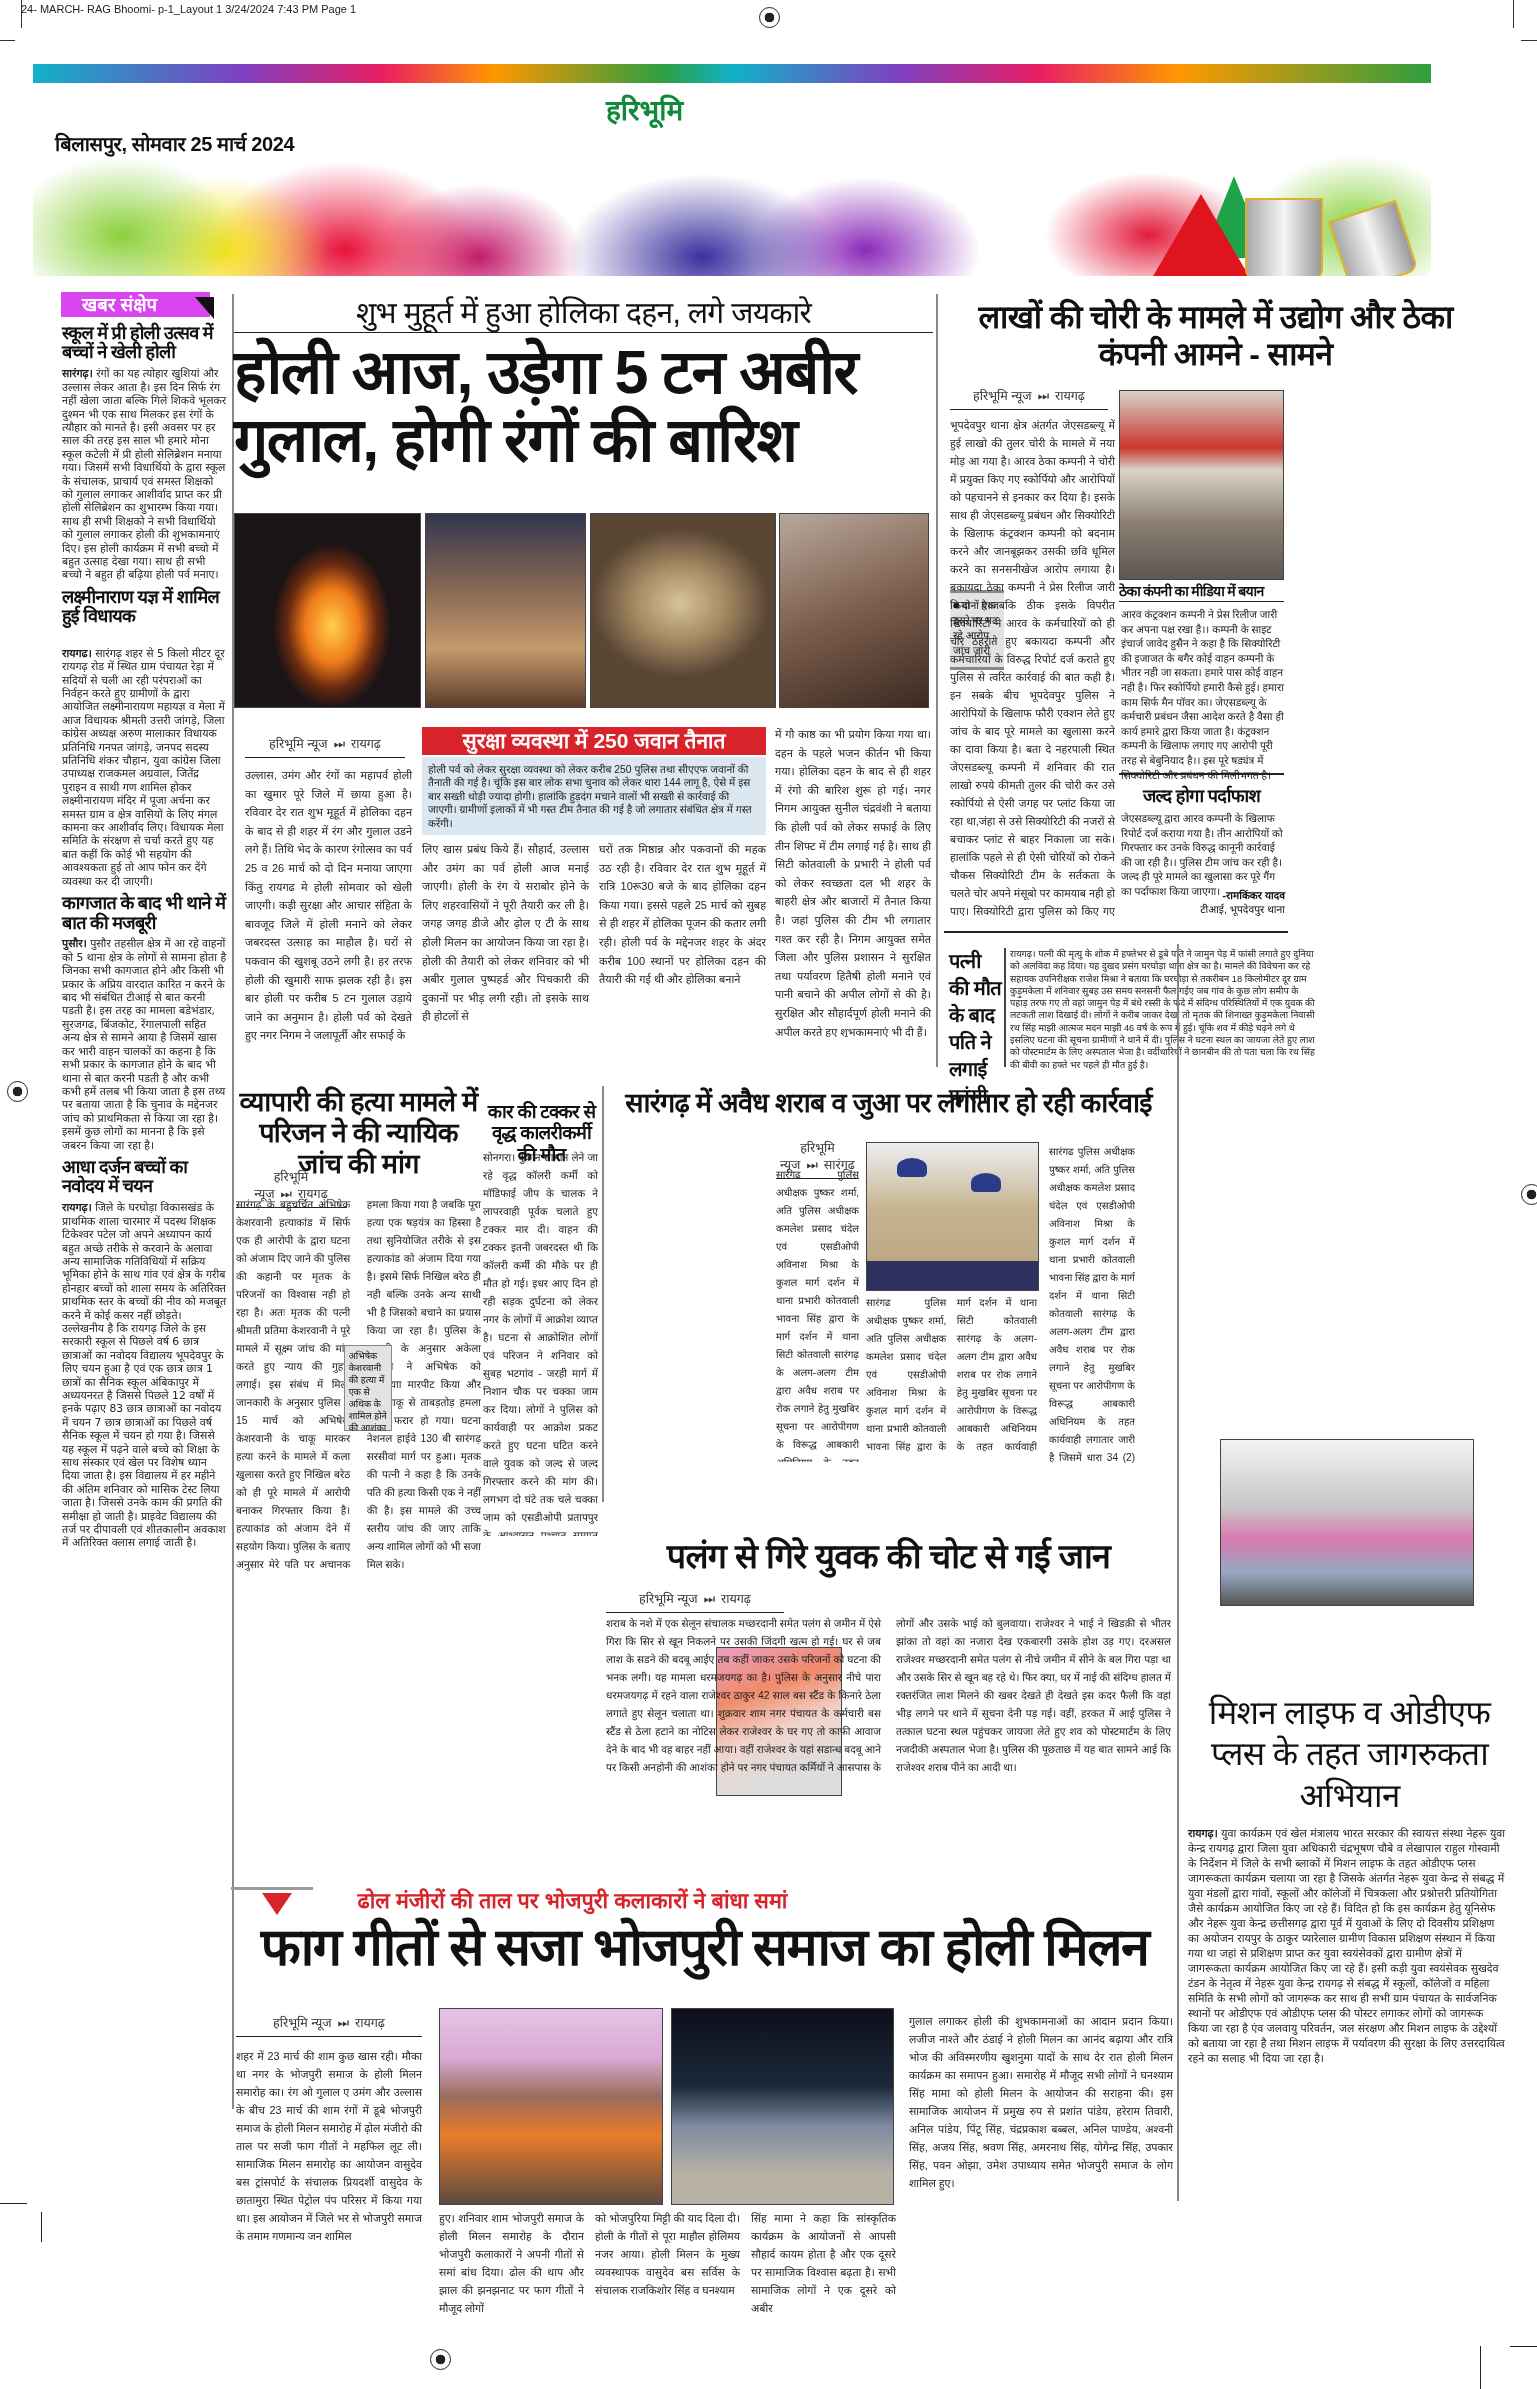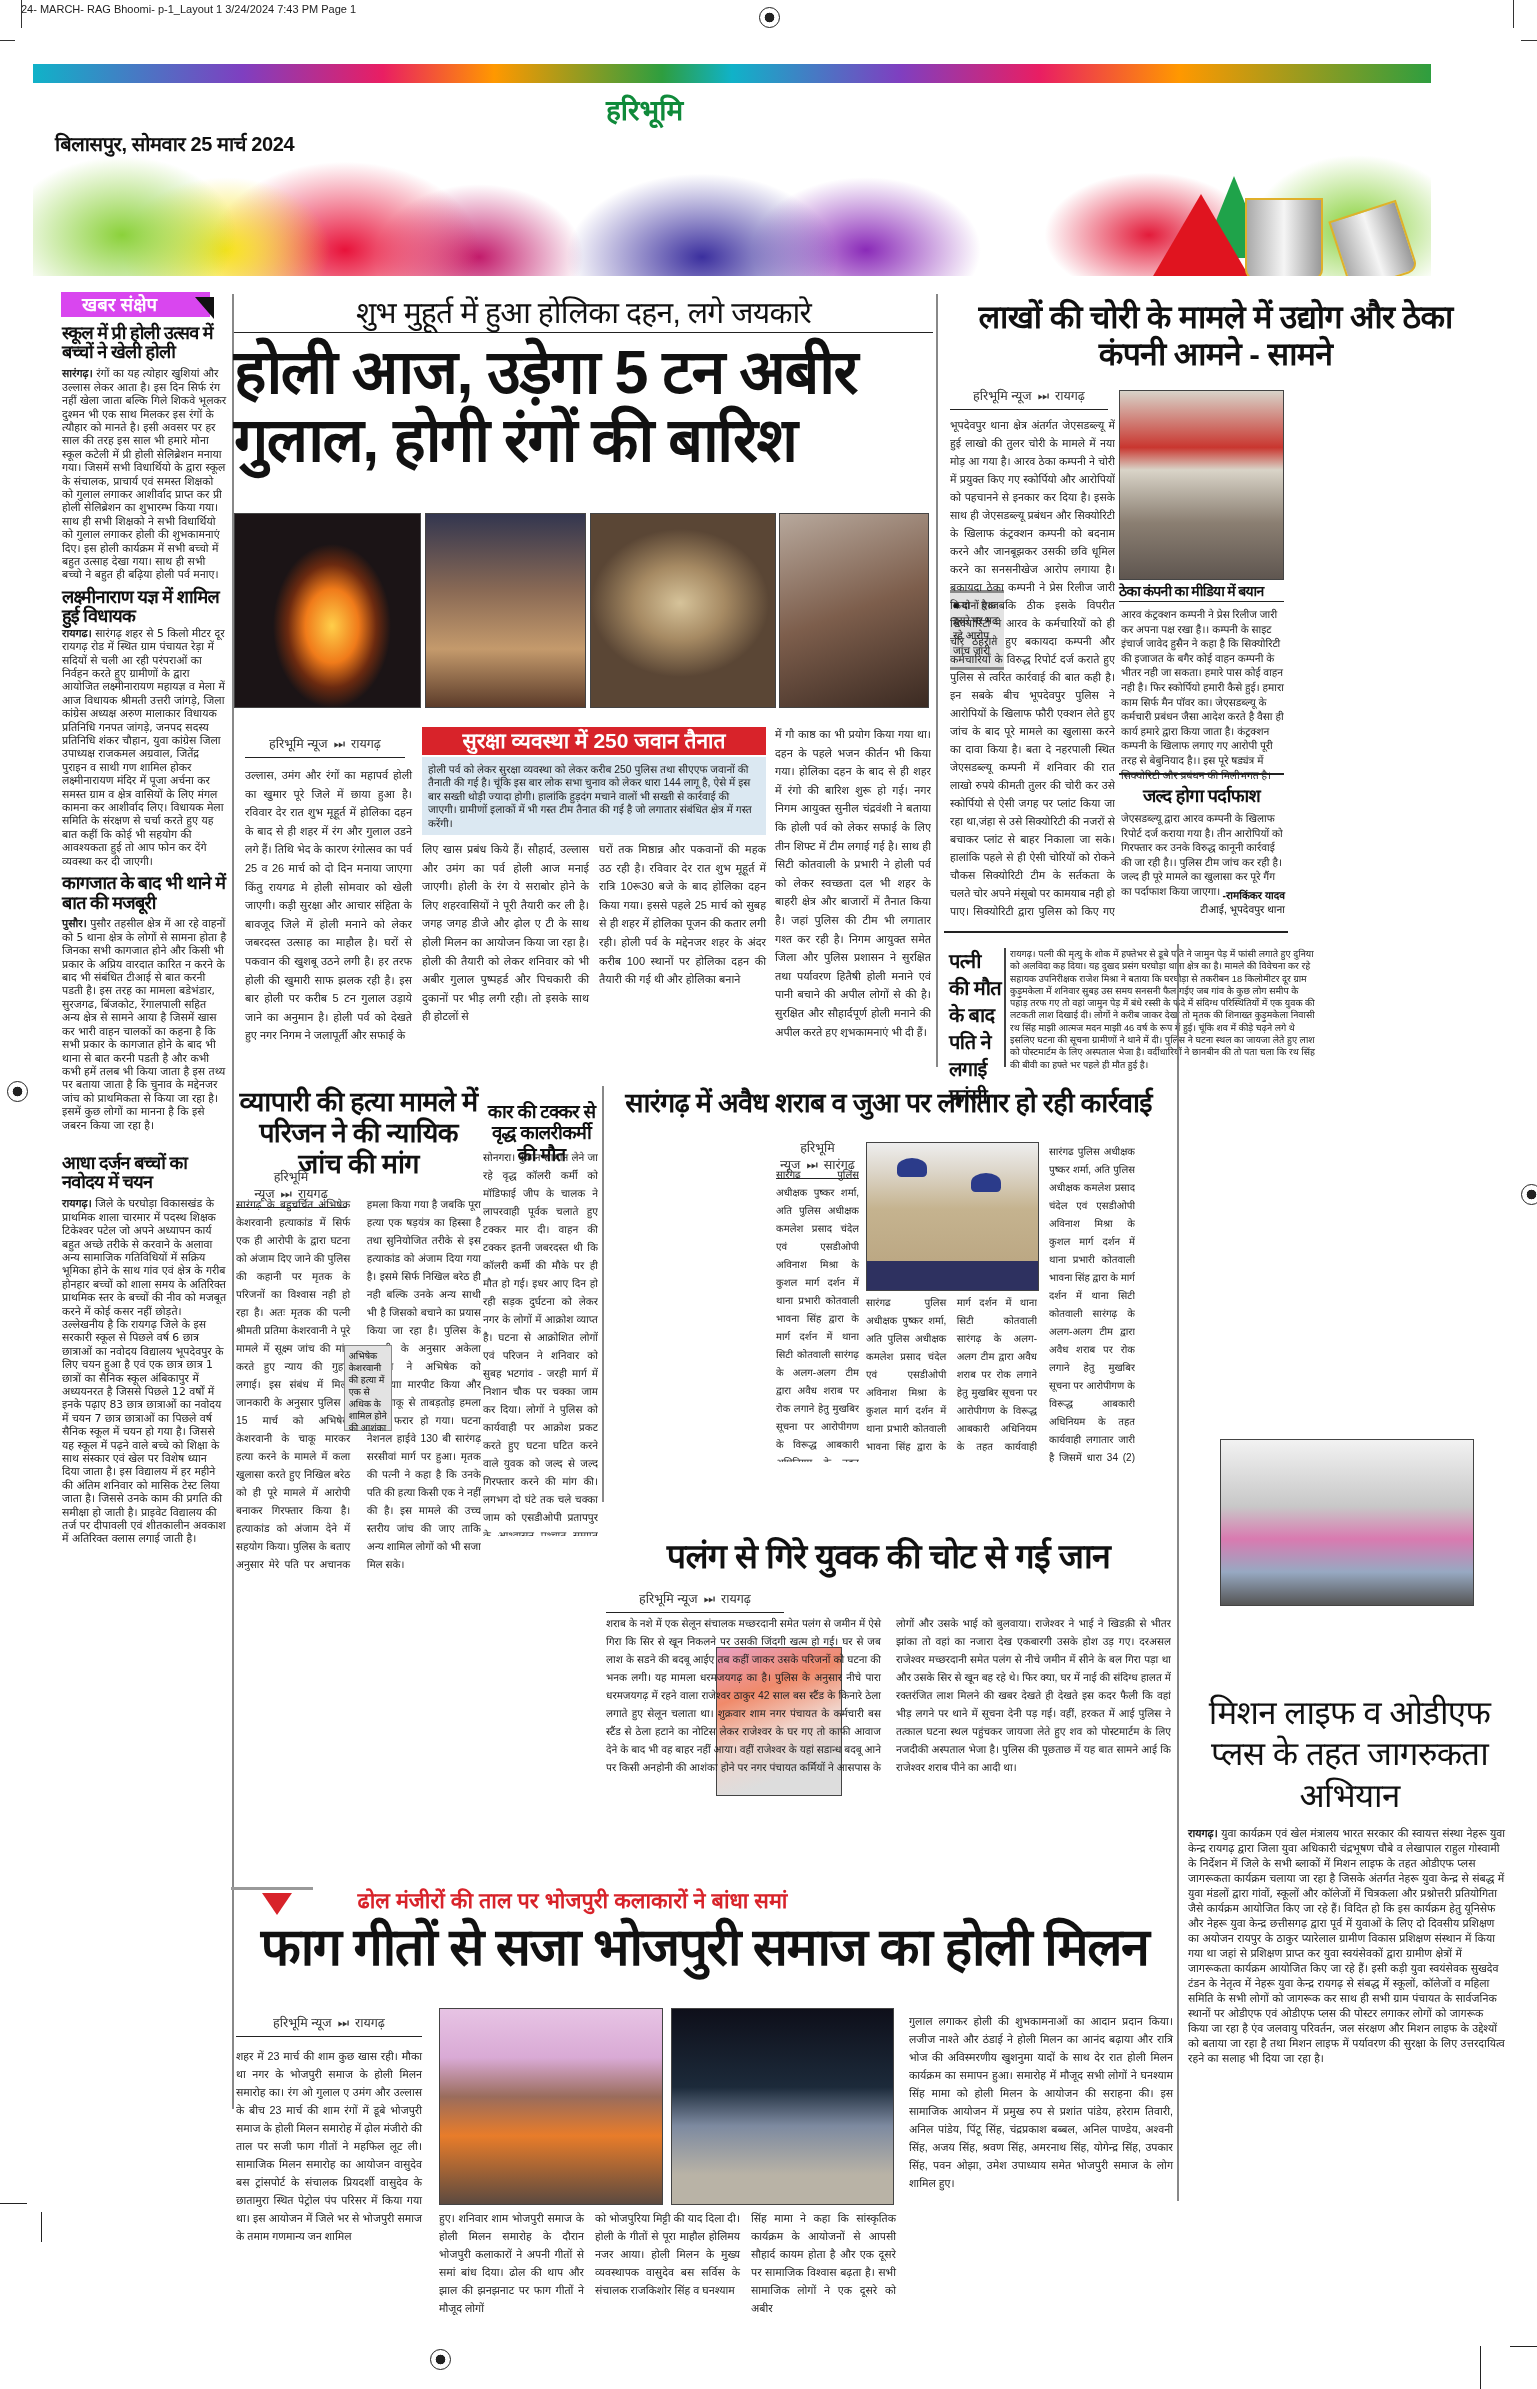--- a/index.html
+++ b/index.html
@@ -65,28 +65,28 @@
   <div class="red-banner" style="width:149px;height:25px;font-size:18.6px;padding-left:21px;line-height:25px">खबर संक्षेप</div>
   <div class="abs" style="left:134px;top:4.5px;width:0;height:0;border-left:19.3px solid transparent;border-top:22px solid #111"></div>
 </div>
 <div class="abs vrule" style="left:232px;top:294px;height:1815px"></div>
 <div class="abs" style="left:62px;top:324px;width:165px">
   <div>
     <div class="hd" style="font-size:18px;margin-bottom:4.5px">स्कूल में प्री होली उत्सव में बच्चों ने खेली होली</div>
     <div class="body" style="font-size:10.8px;line-height:13.4px;text-align:left"><b>सारंगढ़।</b> <span>रंगों का यह त्योहार खुशियां और उल्लास लेकर आता है। इस दिन सिर्फ रंग नहीं खेला जाता बल्कि गिले शिकवे भूलकर दुश्मन भी एक साथ मिलकर इस रंगों के त्यौहार को मानते है। इसी अवसर पर हर साल की तरह इस साल भी हमारे मोना स्कूल कटेली में प्री होली सेलिब्रेशन मनाया गया। जिसमें सभी विधार्थियो के द्वारा स्कूल के संचालक, प्राचार्य एवं समस्त शिक्षको को गुलाल लगाकर आशीर्वाद प्राप्त कर प्री होली सेलिब्रेशन का शुभारम्भ किया गया। साथ ही सभी शिक्षको ने सभी विधार्थियो को गुलाल लगाकर होली की शुभकामनाएं दिए। इस होली कार्यक्रम में सभी बच्चो में बहुत उत्साह देखा गया। साथ ही सभी बच्चो ने बहुत ही बढ़िया होली पर्व मनाए।</span></div>
   </div>
   <div style="margin-top:6px">
-    <div class="hd" style="font-size:18px;margin-bottom:0">लक्ष्मीनाराण यज्ञ में शामिल हुई विधायक</div>
+    <div class="hd" style="font-size:18px;margin-bottom:20px">लक्ष्मीनाराण यज्ञ में शामिल हुई विधायक</div>
     <div class="body" style="font-size:10.8px;line-height:13.4px;text-align:left"><b>रायगढ।</b> <span>सारंगढ़ शहर से 5 किलो मीटर दूर रायगढ़ रोड में स्थित ग्राम पंचायत रेड़ा में सदियों से चली आ रही परंपराओं का निर्वहन करते हुए ग्रामीणों के द्वारा आयोजित लक्ष्मीनारायण महायज्ञ व मेला में आज विधायक श्रीमती उत्तरी जांगड़े, जिला कांग्रेस अध्यक्ष अरुण मालाकार विधायक प्रतिनिधि गनपत जांगड़े, जनपद सदस्य प्रतिनिधि शंकर चौहान, युवा कांग्रेस जिला उपाध्यक्ष राजकमल अग्रवाल, जितेंद्र पुराइन व साथी गण शामिल होकर लक्ष्मीनारायण मंदिर में पूजा अर्चना कर समस्त ग्राम व क्षेत्र वासियों के लिए मंगल कामना कर आशीर्वाद लिए। विधायक मेला समिति के संरक्षण से चर्चा करते हुए यह बात कहीं कि कोई भी सहयोग की आवश्यकता हुई तो आप फोन कर देंगे व्यवस्था कर दी जाएगी।</span></div>
   </div>
   <div style="margin-top:6px">
     <div class="hd" style="font-size:18px;margin-bottom:4.5px">कागजात के बाद भी थाने में बात की मजबूरी</div>
     <div class="body" style="font-size:10.8px;line-height:13.4px;text-align:left"><b>पुसौर।</b> <span>पुसौर तहसील क्षेत्र में आ रहे वाहनों को 5 थाना क्षेत्र के लोगों से सामना होता है जिनका सभी कागजात होने और किसी भी प्रकार के अप्रिय वारदात कारित न करने के बाद भी संबंधित टीआई से बात करनी पडती है। इस तरह का मामला बडेभंडार, सुरजगढ, बिंजकोट, रेंगालपाली सहित अन्य क्षेत्र से सामने आया है जिसमें खास कर भारी वाहन चालकों का कहना है कि सभी प्रकार के कागजात होने के बाद भी थाना से बात करनी पडती है और कभी कभी हमें तलब भी किया जाता है इस तथ्य पर बताया जाता है कि चुनाव के मद्देनजर जांच को प्राथमिकता से किया जा रहा है। इसमें कुछ लोगों का मानना है कि इसे जबरन किया जा रहा है।</span></div>
   </div>
-  <div style="margin-top:22px">
+  <div style="margin-top:6px">
     <div class="hd" style="font-size:18px;margin-bottom:4.5px">आधा दर्जन बच्चों का नवोदय में चयन</div>
     <div class="body" style="font-size:10.8px;line-height:13.4px;text-align:left"><b>रायगढ़।</b> <span>जिले के घरघोड़ा विकासखंड के प्राथमिक शाला चारमार में पदस्थ शिक्षक टिकेश्वर पटेल जो अपने अध्यापन कार्य बहुत अच्छे तरीके से करवाने के अलावा अन्य सामाजिक गतिविधियों में सक्रिय भूमिका होने के साथ गांव एवं क्षेत्र के गरीब होनहार बच्चों को शाला समय के अतिरिक्त प्राथमिक स्तर के बच्चों की नीव को मजबूत करने में कोई कसर नहीं छोड़ते। उल्लेखनीय है कि रायगढ़ जिले के इस सरकारी स्कूल से पिछले वर्ष 6 छात्र छात्राओं का नवोदय विद्यालय भूपदेवपुर के लिए चयन हुआ है एवं एक छात्र छात्र 1 छात्रों का सैनिक स्कूल अंबिकापुर में अध्ययनरत है जिससे पिछले 12 वर्षों में इनके पढ़ाए 83 छात्र छात्राओं का नवोदय में चयन 7 छात्र छात्राओं का पिछले वर्ष सैनिक स्कूल में चयन हो गया है। जिससे यह स्कूल में पढ़ने वाले बच्चे को शिक्षा के साथ संस्कार एवं खेल पर विशेष ध्यान दिया जाता है। इस विद्यालय में हर महीने की अंतिम शनिवार को मासिक टेस्ट लिया जाता है। जिससे उनके काम की प्रगति की समीक्षा हो जाती है। प्राइवेट विद्यालय की तर्ज पर दीपावली एवं शीतकालीन अवकाश में अतिरिक्त क्लास लगाई जाती है।</span></div>
   </div>
 </div>
 
 <div class="abs" style="left:234px;top:297px;width:699px">
   <div class="hd" style="font-size:30px;text-align:center;font-weight:normal;border-bottom:1.5px solid #222;padding-bottom:3px">शुभ मुहूर्त में हुआ होलिका दहन, लगे जयकारे</div>
   <div class="hd" style="font-size:61px;text-align:left;line-height:1.12;margin-top:4.5px;letter-spacing:-1.5px">होली आज, उड़ेगा 5 टन अबीर गुलाल, होगी रंगों की बारिश</div>
 </div>
 <div class="abs photo" style="left:234px;top:513px;width:187px;height:195px;background:radial-gradient(ellipse 59px 82px at 97px 112px,#ffcf4a,#f07b1a 45%,#6b2a10 75%,#1b1416)"></div>

